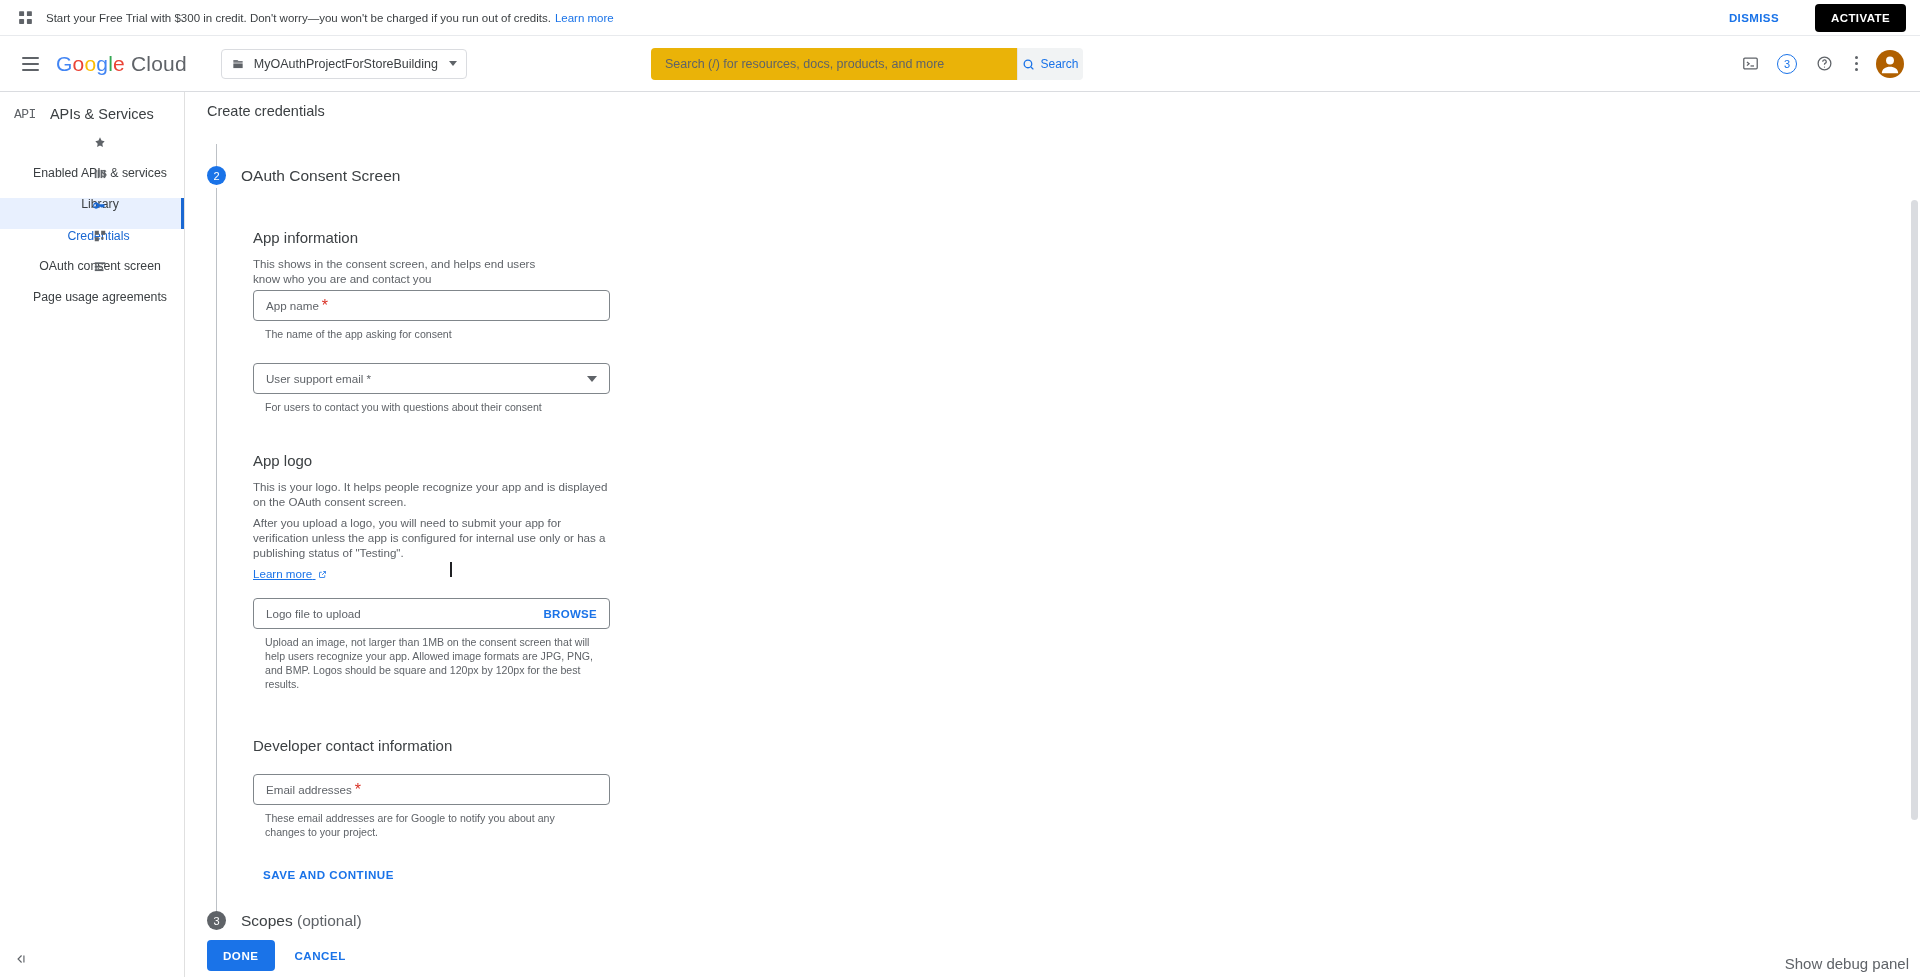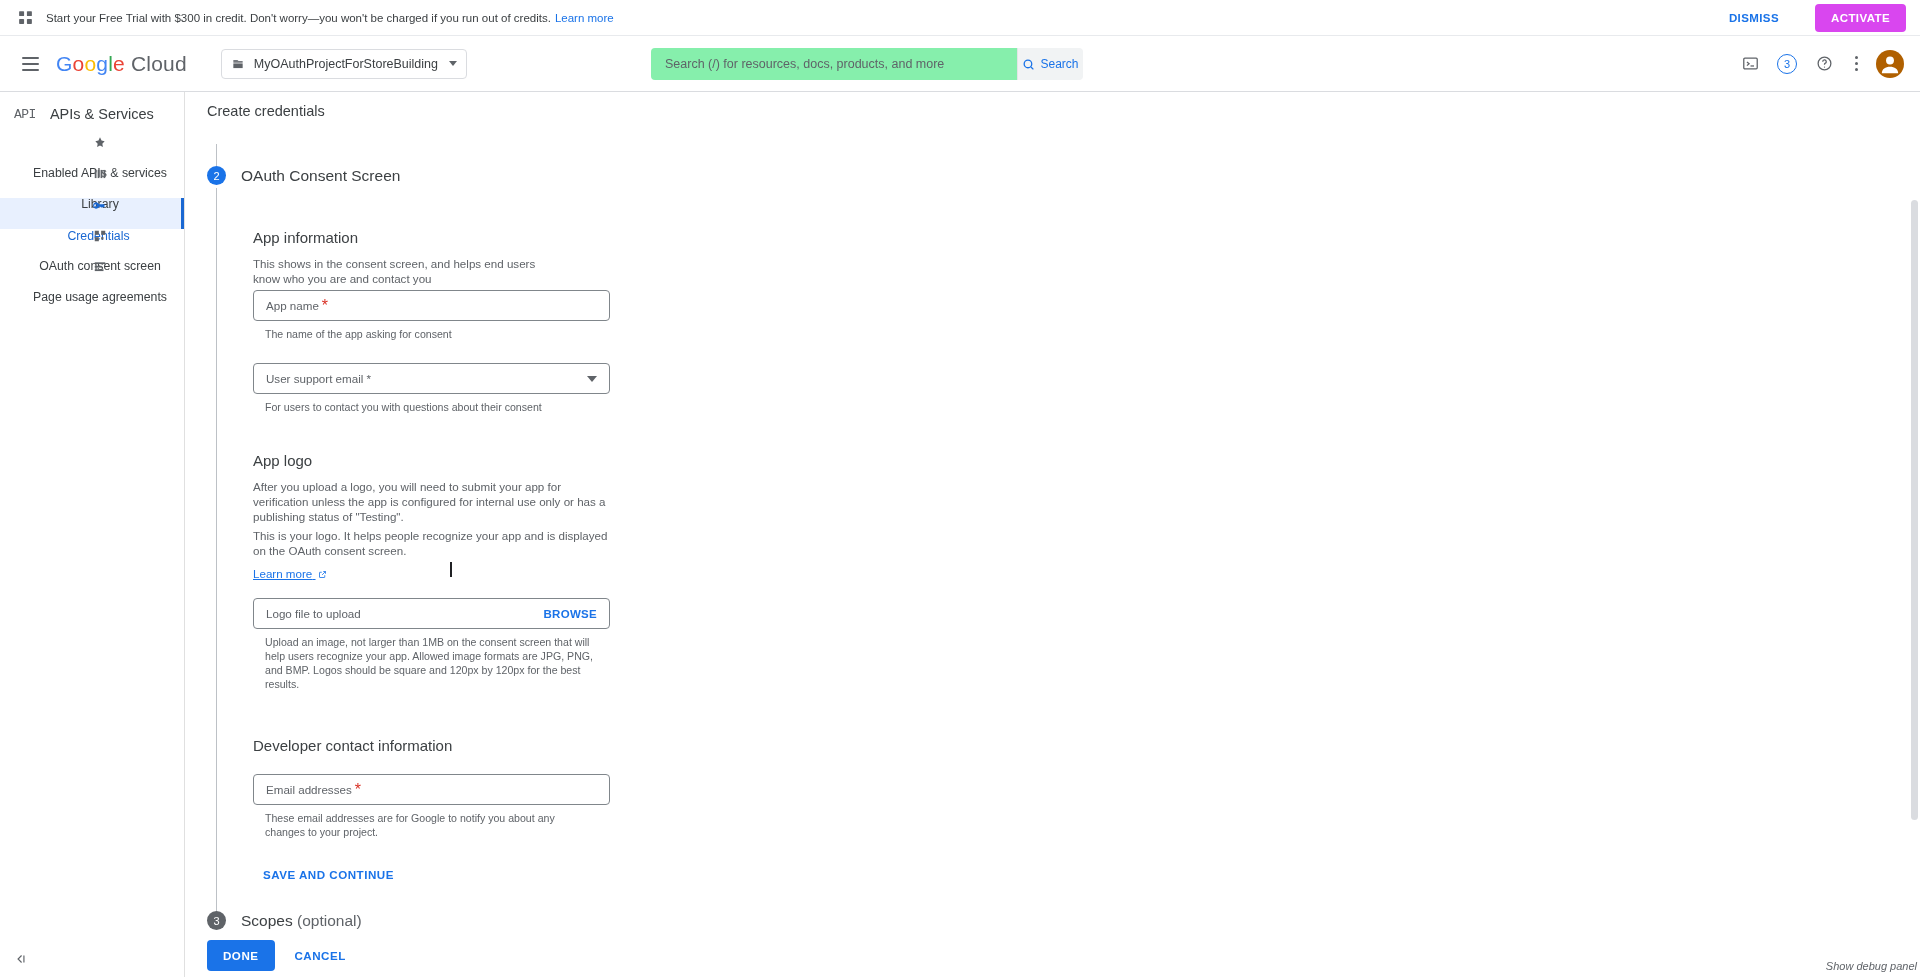--- a/index.html
+++ b/index.html
@@ -32,21 +32,21 @@
   }
   .trial-text { font-size: 11.5px; color: #3c4043; }
   .trial-actions { margin-left: auto; display: flex; align-items: center; gap: 26px; }
   .btn-dismiss {
     background: none; border: none;
     color: #1a73e8; font-weight: 700; font-size: 11.5px;
     letter-spacing: .4px; cursor: pointer; padding: 6px 10px;
     font-family: "Liberation Sans", sans-serif;
   }
   .btn-activate {
-    background: #d946ef; color: #fff; border: none;
+    background: #000000; color: #fff; border: none;
     font-weight: 700; font-size: 11.5px; letter-spacing: .4px;
     padding: 8px 16px; border-radius: 4px; cursor: pointer;
     font-family: "Liberation Sans", sans-serif;
   }
 
   
   .gcp-header {
     height: 56px;
     background: #fff;
     border-bottom: 1px solid #dadce0;
@@ -95,21 +95,21 @@
   }
 
   .search-wrap {
     position: absolute;
     left: 651px; top: 12px;
     width: 432px; height: 32px;
     display: flex;
   }
   .search-box {
     flex: 1;
-    background: #86efac;
+    background: #eab308;
     border: none;
     border-radius: 4px 0 0 4px;
     padding: 0 14px;
     font-size: 12.5px;
     color: #5f6368;
     font-family: "Liberation Sans", sans-serif;
     outline: none;
   }
   .search-box::placeholder { color: #5f6368; }
   .search-btn {
@@ -293,22 +293,22 @@
     padding: 9px 16px; border-radius: 4px; cursor: pointer;
     font-family: "Liberation Sans", sans-serif;
   }
   .btn-cancel {
     background: none; border: none; color: #1a73e8;
     font-size: 11.6px; font-weight: 700; letter-spacing: .5px;
     padding: 9px 14px; cursor: pointer;
     font-family: "Liberation Sans", sans-serif;
   }
   .debug-link {
-    position: absolute; right: 3px; bottom: 6px;
-    font-size: 11px; color: #5f6368; cursor: pointer; font-style: italic;
+    position: absolute; right: 11px; bottom: 6px;
+    font-size: 15px; color: #5f6368; cursor: pointer;
   }
 
   
   .fake-scroll {
     position: absolute; top: 108px; right: 2px;
     width: 7px; height: 720px;
     background: #fff;
   }
   .fake-scroll::after {
     content: ""; position: absolute; top: 0; left: 0;
@@ -499,22 +499,22 @@
 
           <div class="field">
             <span class="ph">User support email *</span>
             <span class="dropcaret"></span>
           </div>
           <div class="helper">For users to contact you with questions about their consent</div>
 
           <div class="spacer-22"></div>
 
           <div class="sec-head">App logo</div>
+          <div class="sec-desc wide" style="margin-bottom:6px;">This is your logo. It helps people recognize your app and is displayed on the OAuth consent screen.</div>
           <div class="sec-desc wide" style="margin-bottom:4px;">After you upload a logo, you will need to submit your app for verification unless the app is configured for internal use only or has a publishing status of "Testing".</div>
-          <div class="sec-desc wide" style="margin-bottom:6px;">This is your logo. It helps people recognize your app and is displayed on the OAuth consent screen.</div>
           <a href="#" style="color:#1a73e8;text-decoration:underline;font-size:11.6px;">
             <span>Learn more</span>
             <svg width="9" height="9" viewBox="0 0 24 24" fill="none" stroke="currentColor" stroke-width="2.2" style="vertical-align:-1px;margin-left:2px;">
               <polyline points="14,4 20,4 20,10"></polyline>
                 <line x1="20" y1="4" x2="11" y2="13"></line>
                 <path d="M18 14v5a1 1 0 0 1-1 1H5a1 1 0 0 1-1-1V7a1 1 0 0 1 1-1h5"></path>
             </svg>
           </a>
 
           <div style="height:16px;"></div>

